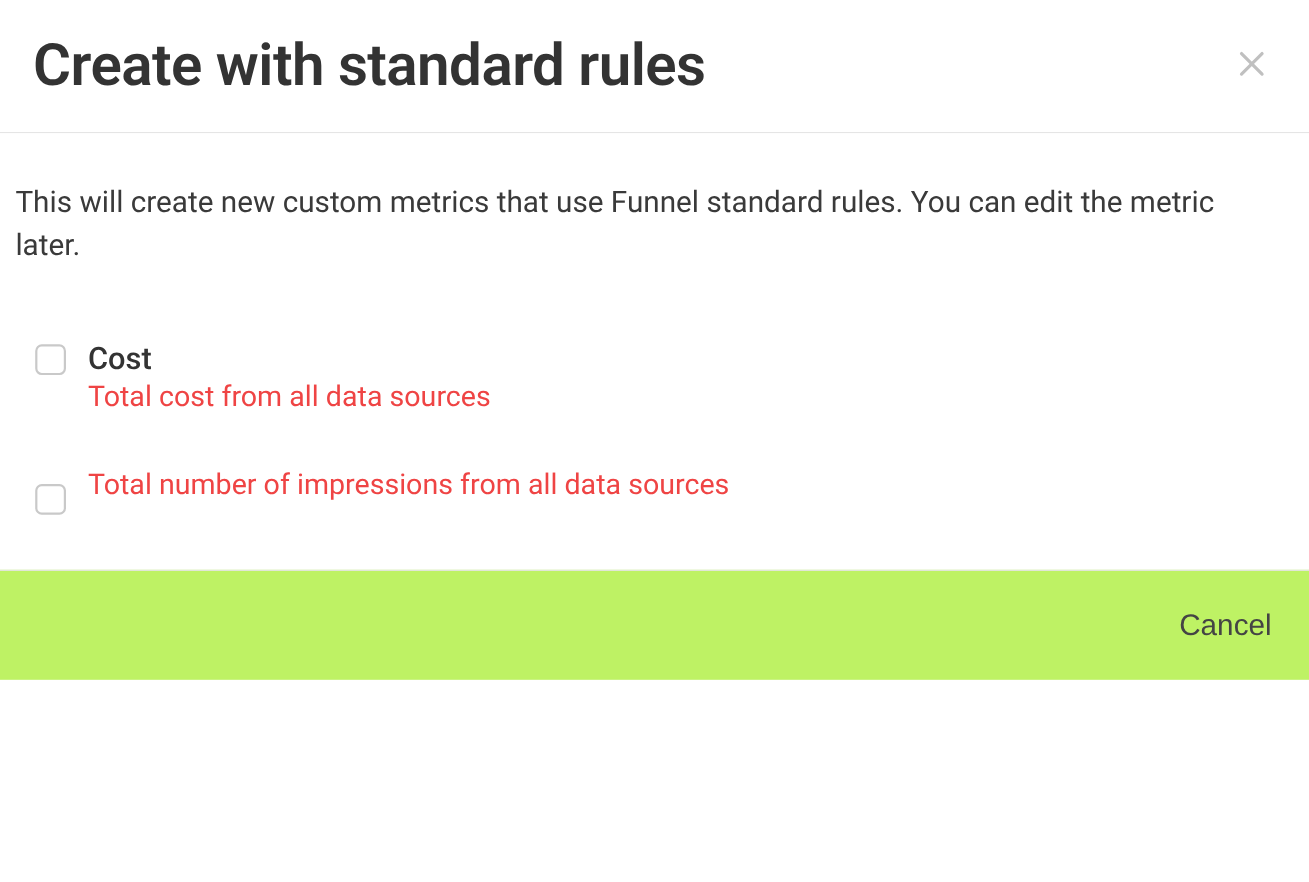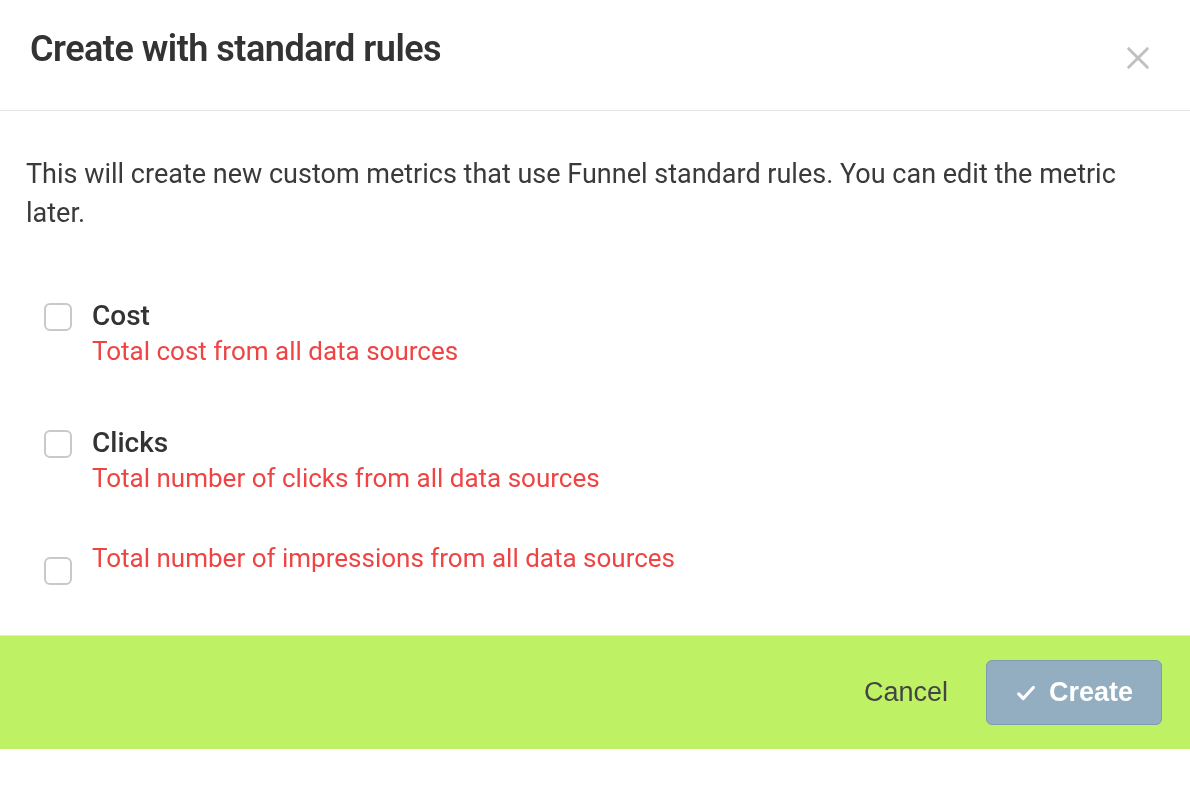--- a/index.html
+++ b/index.html
@@ -20,42 +20,42 @@
       flex-direction: column;
     }
     .modal-header {
       display: flex;
       justify-content: space-between;
       align-items: flex-start;
       padding: 28px 30px 30px 30px;
       border-bottom: 1px solid #e5e5e5;
     }
     .modal-title {
-      font-size: 36px;
+      font-size: 53px;
       font-weight: 600;
       color: #333;
       letter-spacing: -0.5px;
     }
     .close-btn {
       background: none;
       border: none;
       cursor: pointer;
       padding: 8px;
       display: flex;
       align-items: center;
       justify-content: center;
       color: #c0c0c0;
       margin-top: 8px;
     }
     .close-btn svg {
       width: 28px;
       height: 28px;
     }
     .modal-body {
-      padding: 44px 30px 50px 26px;
+      padding: 44px 30px 50px 14px;
     }
     .description {
       font-size: 27px;
       color: #3a3a3a;
       line-height: 1.45;
       margin-bottom: 56px;
     }
     .option-list {
       display: flex;
       flex-direction: column;
@@ -151,41 +151,28 @@
     <div class="option-list">
 
       <div class="option-row">
         <input type="checkbox" class="checkbox" style="">
         <div class="option-text">
           <span class="option-label">Cost</span>
           <span class="option-desc">Total cost from all data sources</span>
         </div>
       </div>
 
-      <div class="option-row">
-        <input type="checkbox" class="checkbox" style="">
-        <div class="option-text">
-          <span class="option-label">Clicks</span>
-          <span class="option-desc">Total number of clicks from all data sources</span>
-        </div>
-      </div>
 
       <div class="option-row">
         <input type="checkbox" class="checkbox" style="">
         <div class="option-text">
           <span class="option-desc">Total number of impressions from all data sources</span>
         </div>
       </div>
 
     </div>
   </div>
 
   <div class="modal-footer">
     <button class="cancel-btn">Cancel</button>
-    <button class="create-btn">
-      <svg viewBox="0 0 24 24" fill="none" stroke="currentColor" stroke-width="3.5" stroke-linecap="round" stroke-linejoin="round">
-        <polyline points="4 13 9 18 20 6"></polyline>
-      </svg>
-      <span>Create</span>
-    </button>
   </div>
 
 </div>
 
 </body></html>

